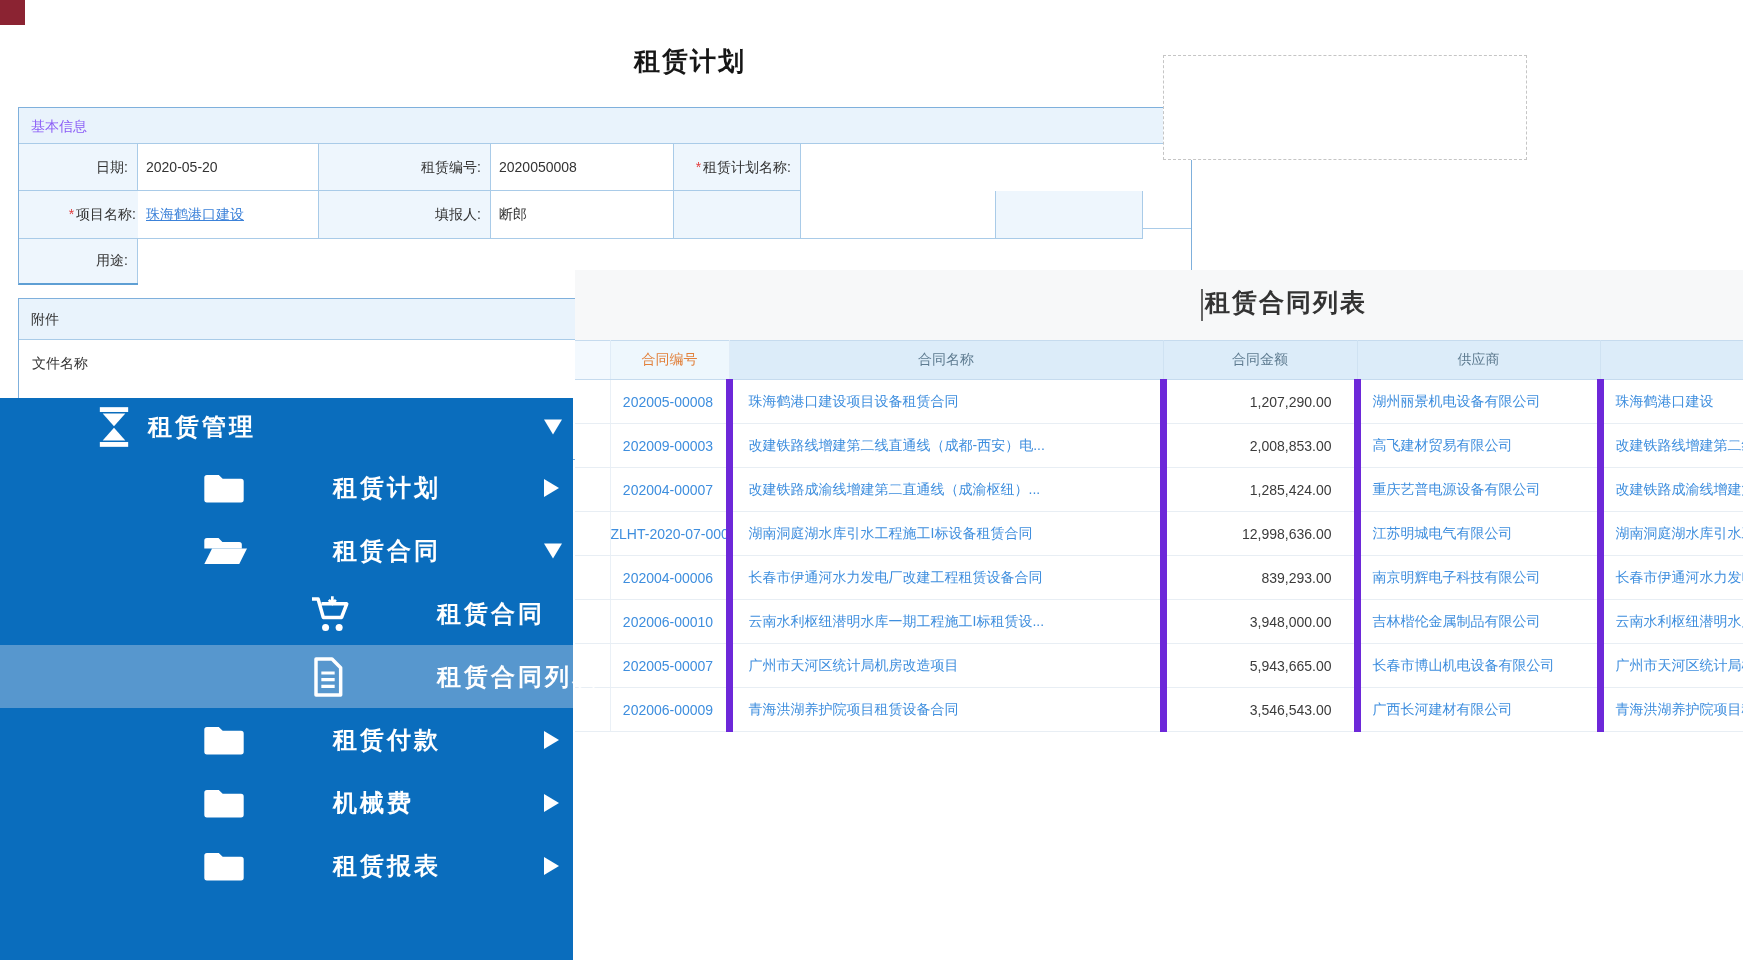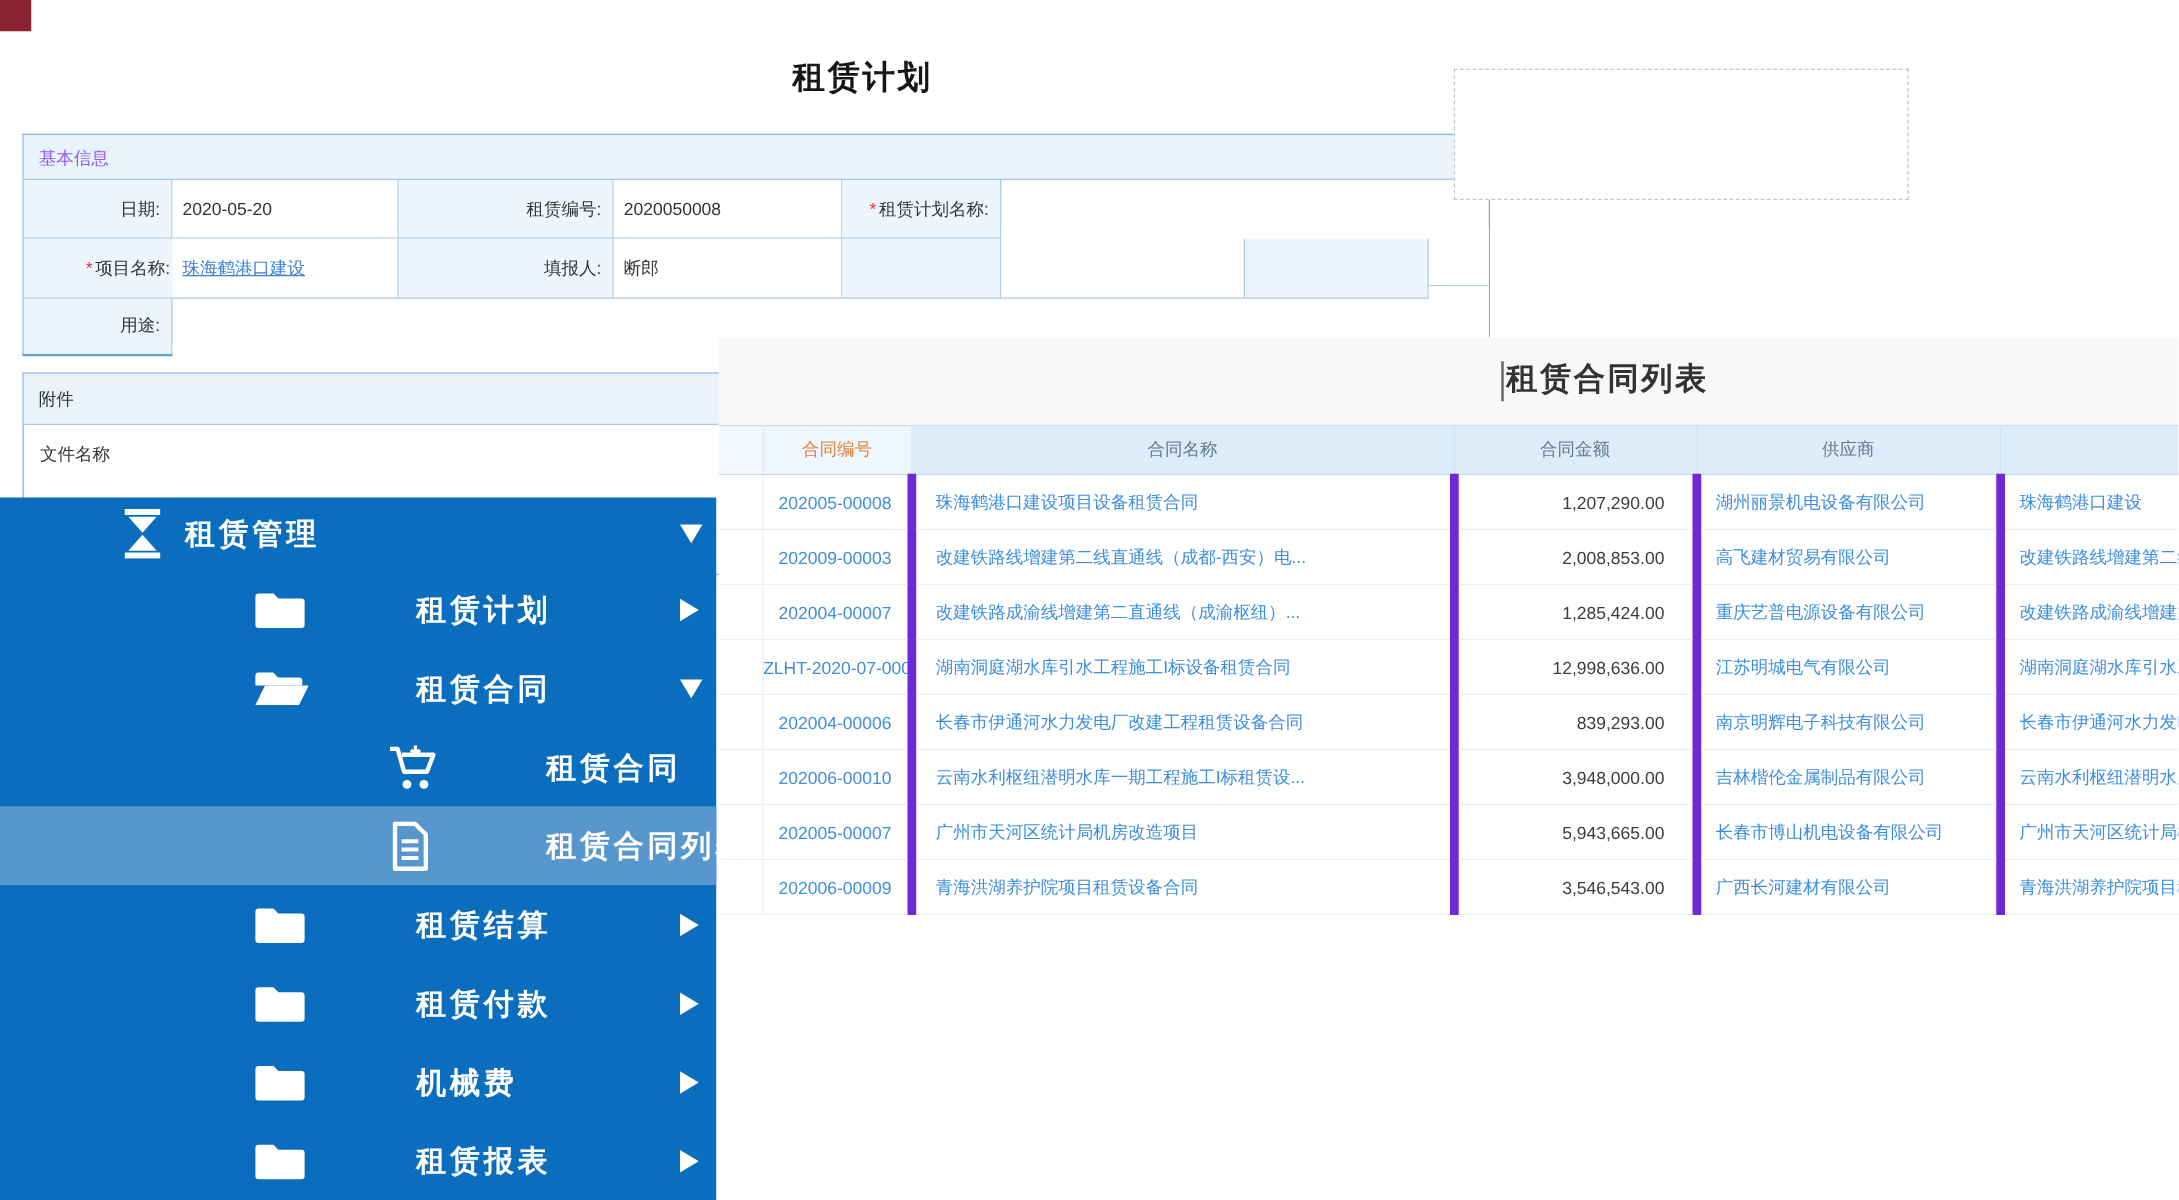--- a/index.html
+++ b/index.html
@@ -253,27 +253,20 @@
         <span class="sb-icon"><svg width="36" height="40" viewBox="0 0 26 30">
             <path d="M4 1.5 h12 l6.5 6.5 v20.5 H4 Z" fill="none" stroke="#fff" stroke-width="2.6" stroke-linejoin="round"></path>
             <path d="M8 12 h10 M8 17 h10 M8 22 h10" stroke="#fff" stroke-width="2.4"></path>
           </svg></span>
         <span class="sb-label">租赁合同列表</span>
       </div>
       <div class="sb-row lv2">
         <span class="sb-icon"><svg width="42" height="32" viewBox="0 0 32 24">
             <path d="M1 4 q0-2 2-2 h9 l3 3 h14 q2 0 2 2 v14 q0 2-2 2 H3 q-2 0-2-2 Z" fill="#fff"></path>
           </svg></span>
-        <span class="sb-label">租赁结算</span>
-        <span class="sb-chevron chev-right"></span>
-      </div>
-      <div class="sb-row lv2">
-        <span class="sb-icon"><svg width="42" height="32" viewBox="0 0 32 24">
-            <path d="M1 4 q0-2 2-2 h9 l3 3 h14 q2 0 2 2 v14 q0 2-2 2 H3 q-2 0-2-2 Z" fill="#fff"></path>
-          </svg></span>
         <span class="sb-label">租赁付款</span>
         <span class="sb-chevron chev-right"></span>
       </div>
       <div class="sb-row lv2">
         <span class="sb-icon"><svg width="42" height="32" viewBox="0 0 32 24">
             <path d="M1 4 q0-2 2-2 h9 l3 3 h14 q2 0 2 2 v14 q0 2-2 2 H3 q-2 0-2-2 Z" fill="#fff"></path>
           </svg></span>
         <span class="sb-label">机械费</span>
         <span class="sb-chevron chev-right"></span>
       </div>

